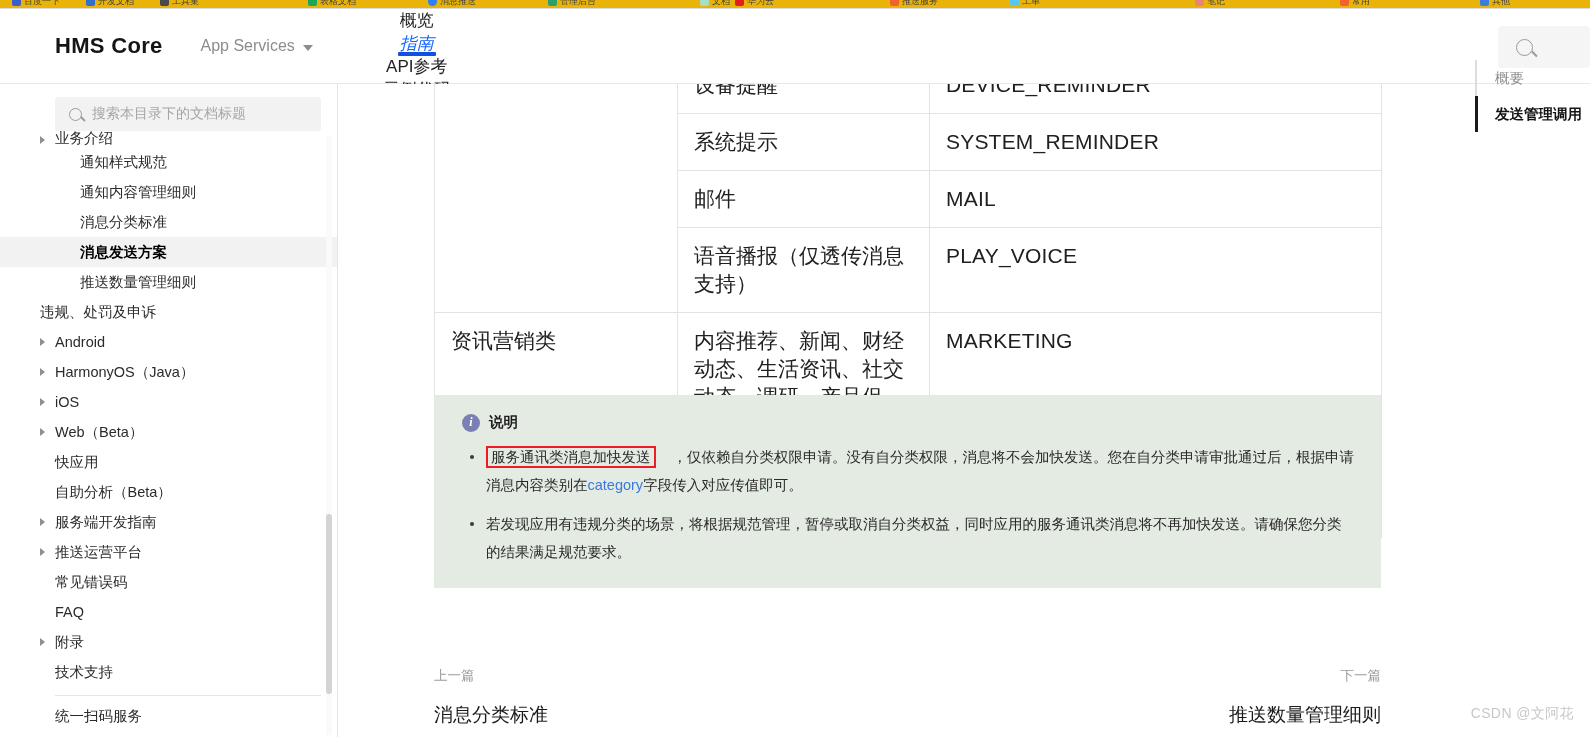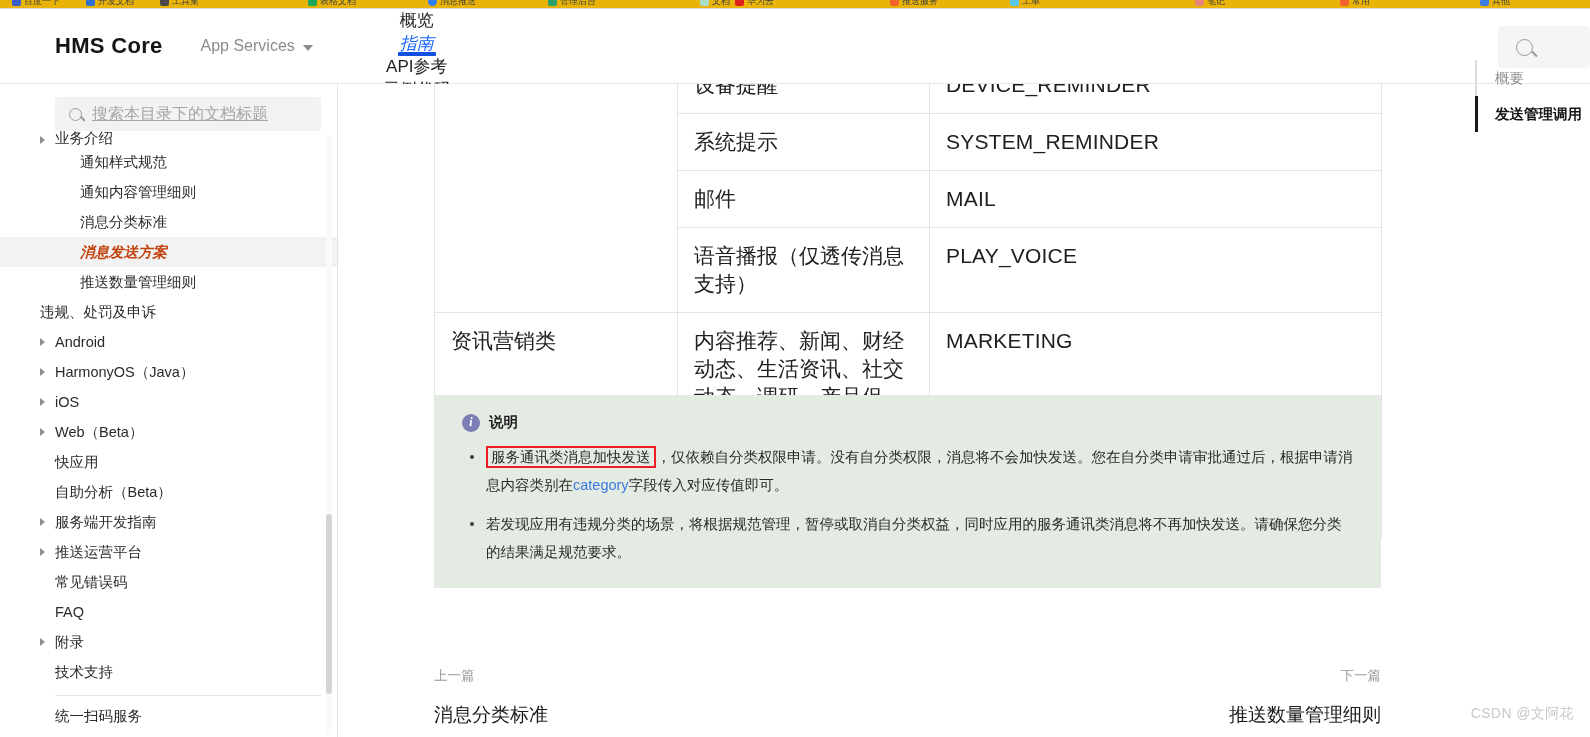--- a/index.html
+++ b/index.html
@@ -79,31 +79,31 @@
     display: flex; align-items: center; gap: 10px; padding: 0 12px;
   }
   .mag-sm {
     width: 13px; height: 13px; border: 1.6px solid #9b9b9b; border-radius: 50%;
     position: relative; flex: 0 0 auto; margin-left: 2px;
   }
   .mag-sm::after {
     content: ""; position: absolute; width: 6px; height: 1.6px; background: #9b9b9b;
     transform: rotate(45deg); right: -5px; bottom: 0;
   }
-  .side-search-ph { font-size: 16px; color: #a6a6a6; text-decoration: underline; }
+  .side-search-ph { font-size: 14px; color: #a6a6a6; }
 
   .tree { position: relative; margin-top: 6px; }
   .tree-item {
     position: relative; display: flex; align-items: center; height: 30px;
     font-size: 14.5px; color: #2b2b2b; cursor: pointer; white-space: nowrap;
   }
   .tree-item.lvl1 { padding-left: 55px; }
   .tree-item.lvl2 { padding-left: 80px; }
   .tree-item.lvl3 { padding-left: 40px; }
-  .tree-item.active { background: #f2f2f2; font-weight: 700; color: #c2410c; font-style: italic; }
+  .tree-item.active { background: #f2f2f2; font-weight: 700; color: #000000; }
   .arrow {
     position: absolute; width: 0; height: 0;
     border-top: 4.5px solid transparent; border-bottom: 4.5px solid transparent;
     border-left: 5.5px solid #8f8f8f;
   }
   .arrow.l1 { left: 40px; }
   .arrow.l3 { left: 58px; }
   .arrow.open {
     border-left: 4.5px solid transparent; border-right: 4.5px solid transparent;
     border-top: 5.5px solid #4b4b4b; border-bottom: none; left: 39px;
@@ -183,21 +183,21 @@
   ul.note-list { list-style: none; margin-top: 10px; }
   ul.note-list li {
     position: relative; padding-left: 24px; margin-top: 11px;
     font-size: 14.5px; line-height: 28px; color: #2a2a2a;
   }
   ul.note-list li::before {
     content: ""; position: absolute; left: 8px; top: 12px;
     width: 4px; height: 4px; border-radius: 50%; background: #3a3a3a;
   }
   .hl-red {
-    border: 2px solid #ee1c24; padding: 1px 3px; margin-right: 1px;
+    border: 2px solid #ee1c24; padding: 1px 3px; margin-right: 17px;
   }
   .lnk { color: #3b79e0; }
 
   
   .pager {
     position: absolute; left: 95px; top: 583px; width: 947px;
     display: flex; justify-content: space-between;
   }
   .pg-lab { font-size: 13.5px; color: #9b9b9b; }
   .pg-title { font-size: 19px; color: #1a1a1a; margin-top: 17px; }

